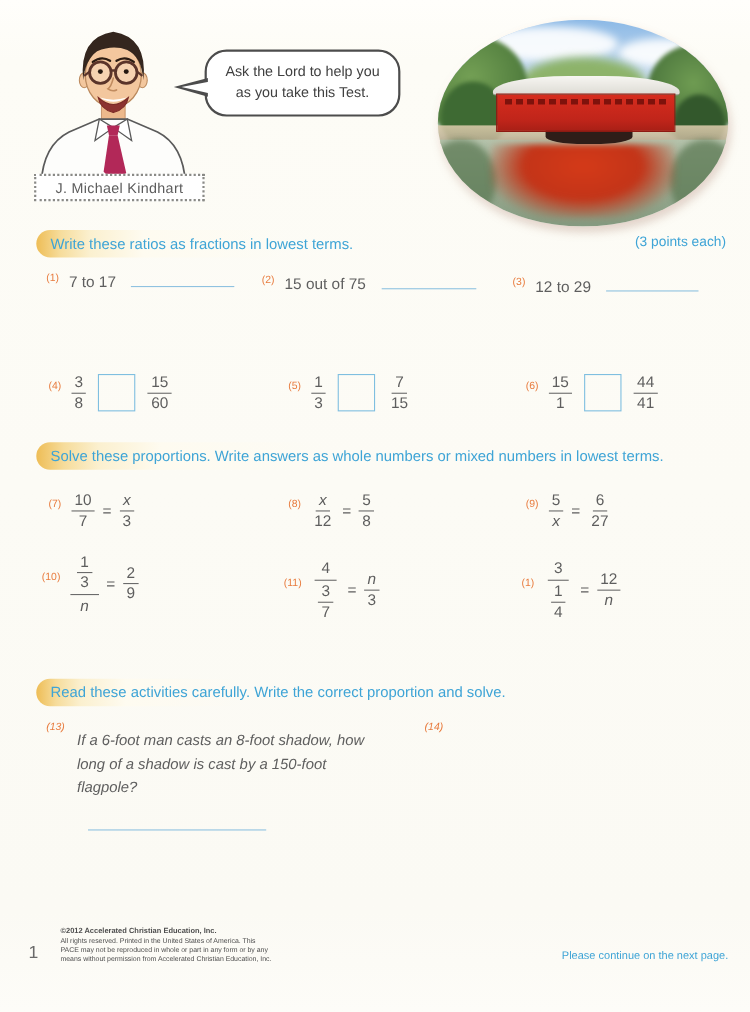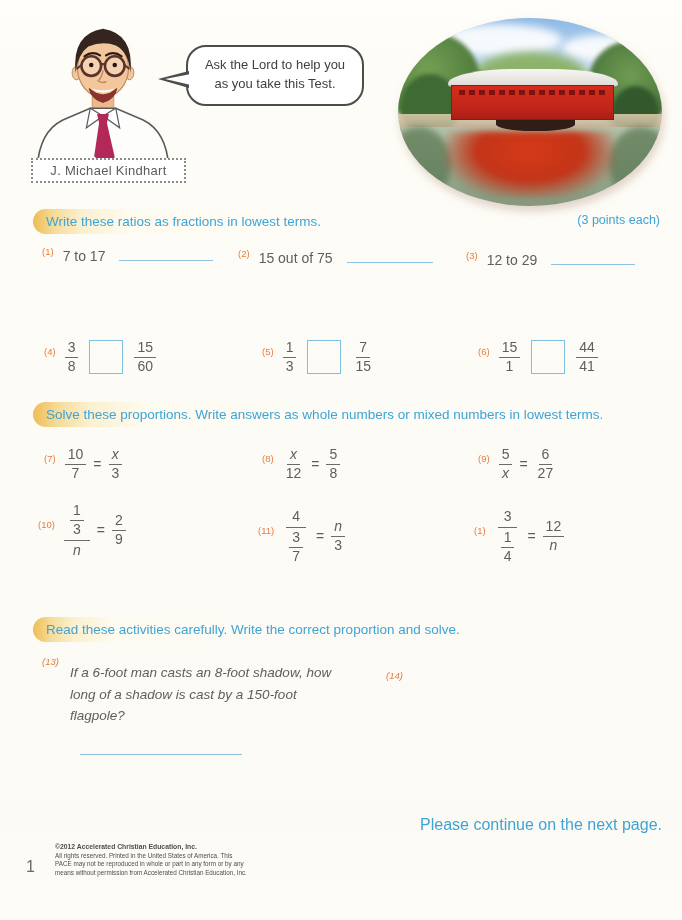--- a/index.html
+++ b/index.html
@@ -83,21 +83,21 @@
   .wp .pnum{flex:0 0 22px;margin-right:6px;}
   .wp .wp-body{line-height:1.6;}
   .wp .wp-text{text-align:justify;}
   .wp .wp-blank{display:block;border-bottom:1.4px solid #8fc2e0;height:1px;}
 
   
   .pageno{position:absolute;left:26px;top:858px;color:#6a6a6a;font-size:16px;}
   .copyright{position:absolute;left:55px;top:842px;width:192px;color:#4e4e4e;}
   .copyright .c-title{font-size:6.8px;font-weight:bold;line-height:1.4;}
   .copyright .c-body{font-size:6.3px;line-height:1.4;}
-  .continue{position:absolute;right:20px;top:816px;color:#3ea4d6;font-size:16px;}
+  .continue{position:absolute;right:20px;top:864px;color:#3ea4d6;font-size:10px;}
 </style>
 </head>
 <body>
 
 <div class="page">
 
   <svg class="avatar" viewBox="0 0 150 148">
     <path d="M64,72 L64,94 Q75,101 86,94 L86,72 Z" fill="#edb98c" stroke="#c08b5f" stroke-width="0.8"></path>
     <path d="M8,148 Q10,112 34,100 L62,88 L88,88 L116,100 Q140,112 142,148 Z" fill="#fdfdfb" stroke="#5a5a5a" stroke-width="1.6"></path>
     <path d="M62,88 L58,108 L75,96 Z" fill="#fff" stroke="#5a5a5a" stroke-width="1.2"></path>
@@ -302,21 +302,21 @@
     <span class="instr">Read these activities carefully. Write the correct proportion and solve.</span>
   </div>
 
   <div class="wp" style="left:42px;top:662px;width:308px;">
     <span class="pnum">(13)</span>
     <span class="wp-body">
       <span class="wp-text">If a 6-foot man casts an 8-foot shadow, how long of a shadow is cast by a 150-foot flagpole?</span>
       <span class="wp-blank" style="width:162px;margin:26px 0 0 10px;"></span>
     </span>
   </div>
-  <div class="wp" style="left:386px;top:676px;width:278px;">
+  <div class="wp" style="left:386px;top:662px;width:278px;">
     <span class="pnum">(14)</span>
   </div>
 
   <div class="pageno">1</div>
   <div class="copyright">
     <div class="c-title">©2012 Accelerated Christian Education, Inc.</div>
     <div class="c-body">All rights reserved. Printed in the United States of America. This PACE may not be reproduced in whole or part in any form or by any means without permission from Accelerated Christian Education, Inc.</div>
   </div>
   <div class="continue">Please continue on the next page.</div>
 

